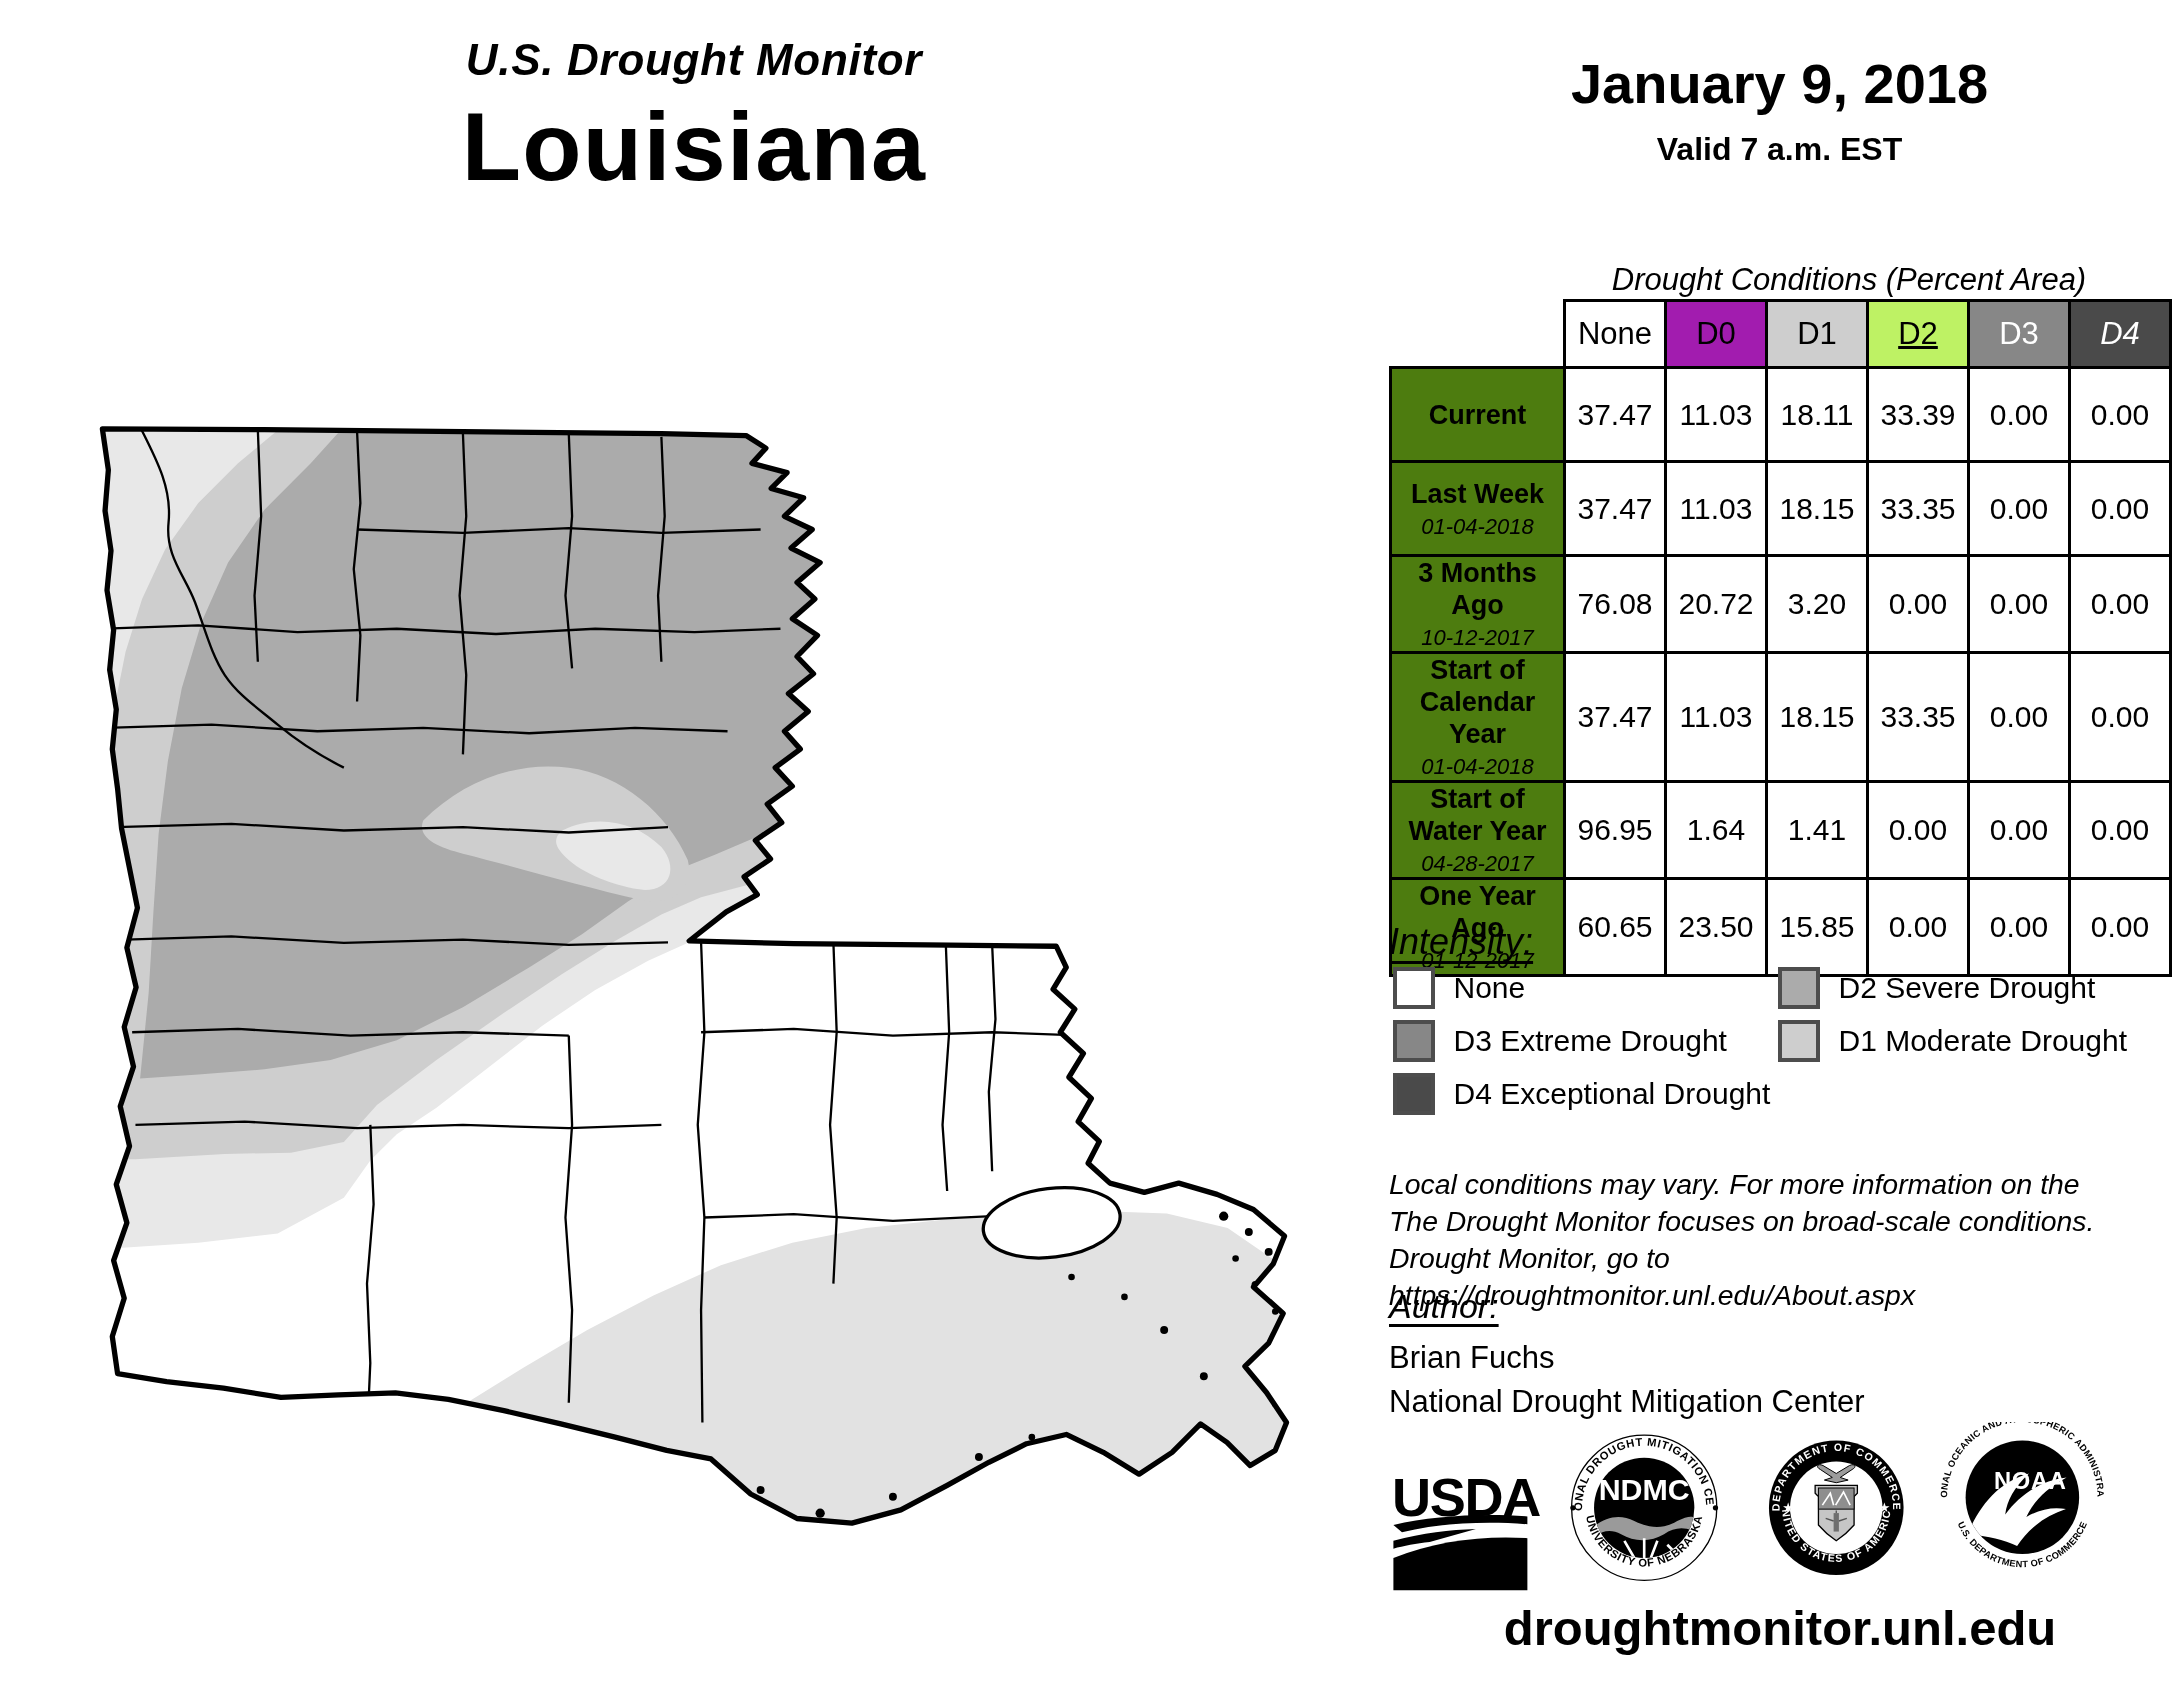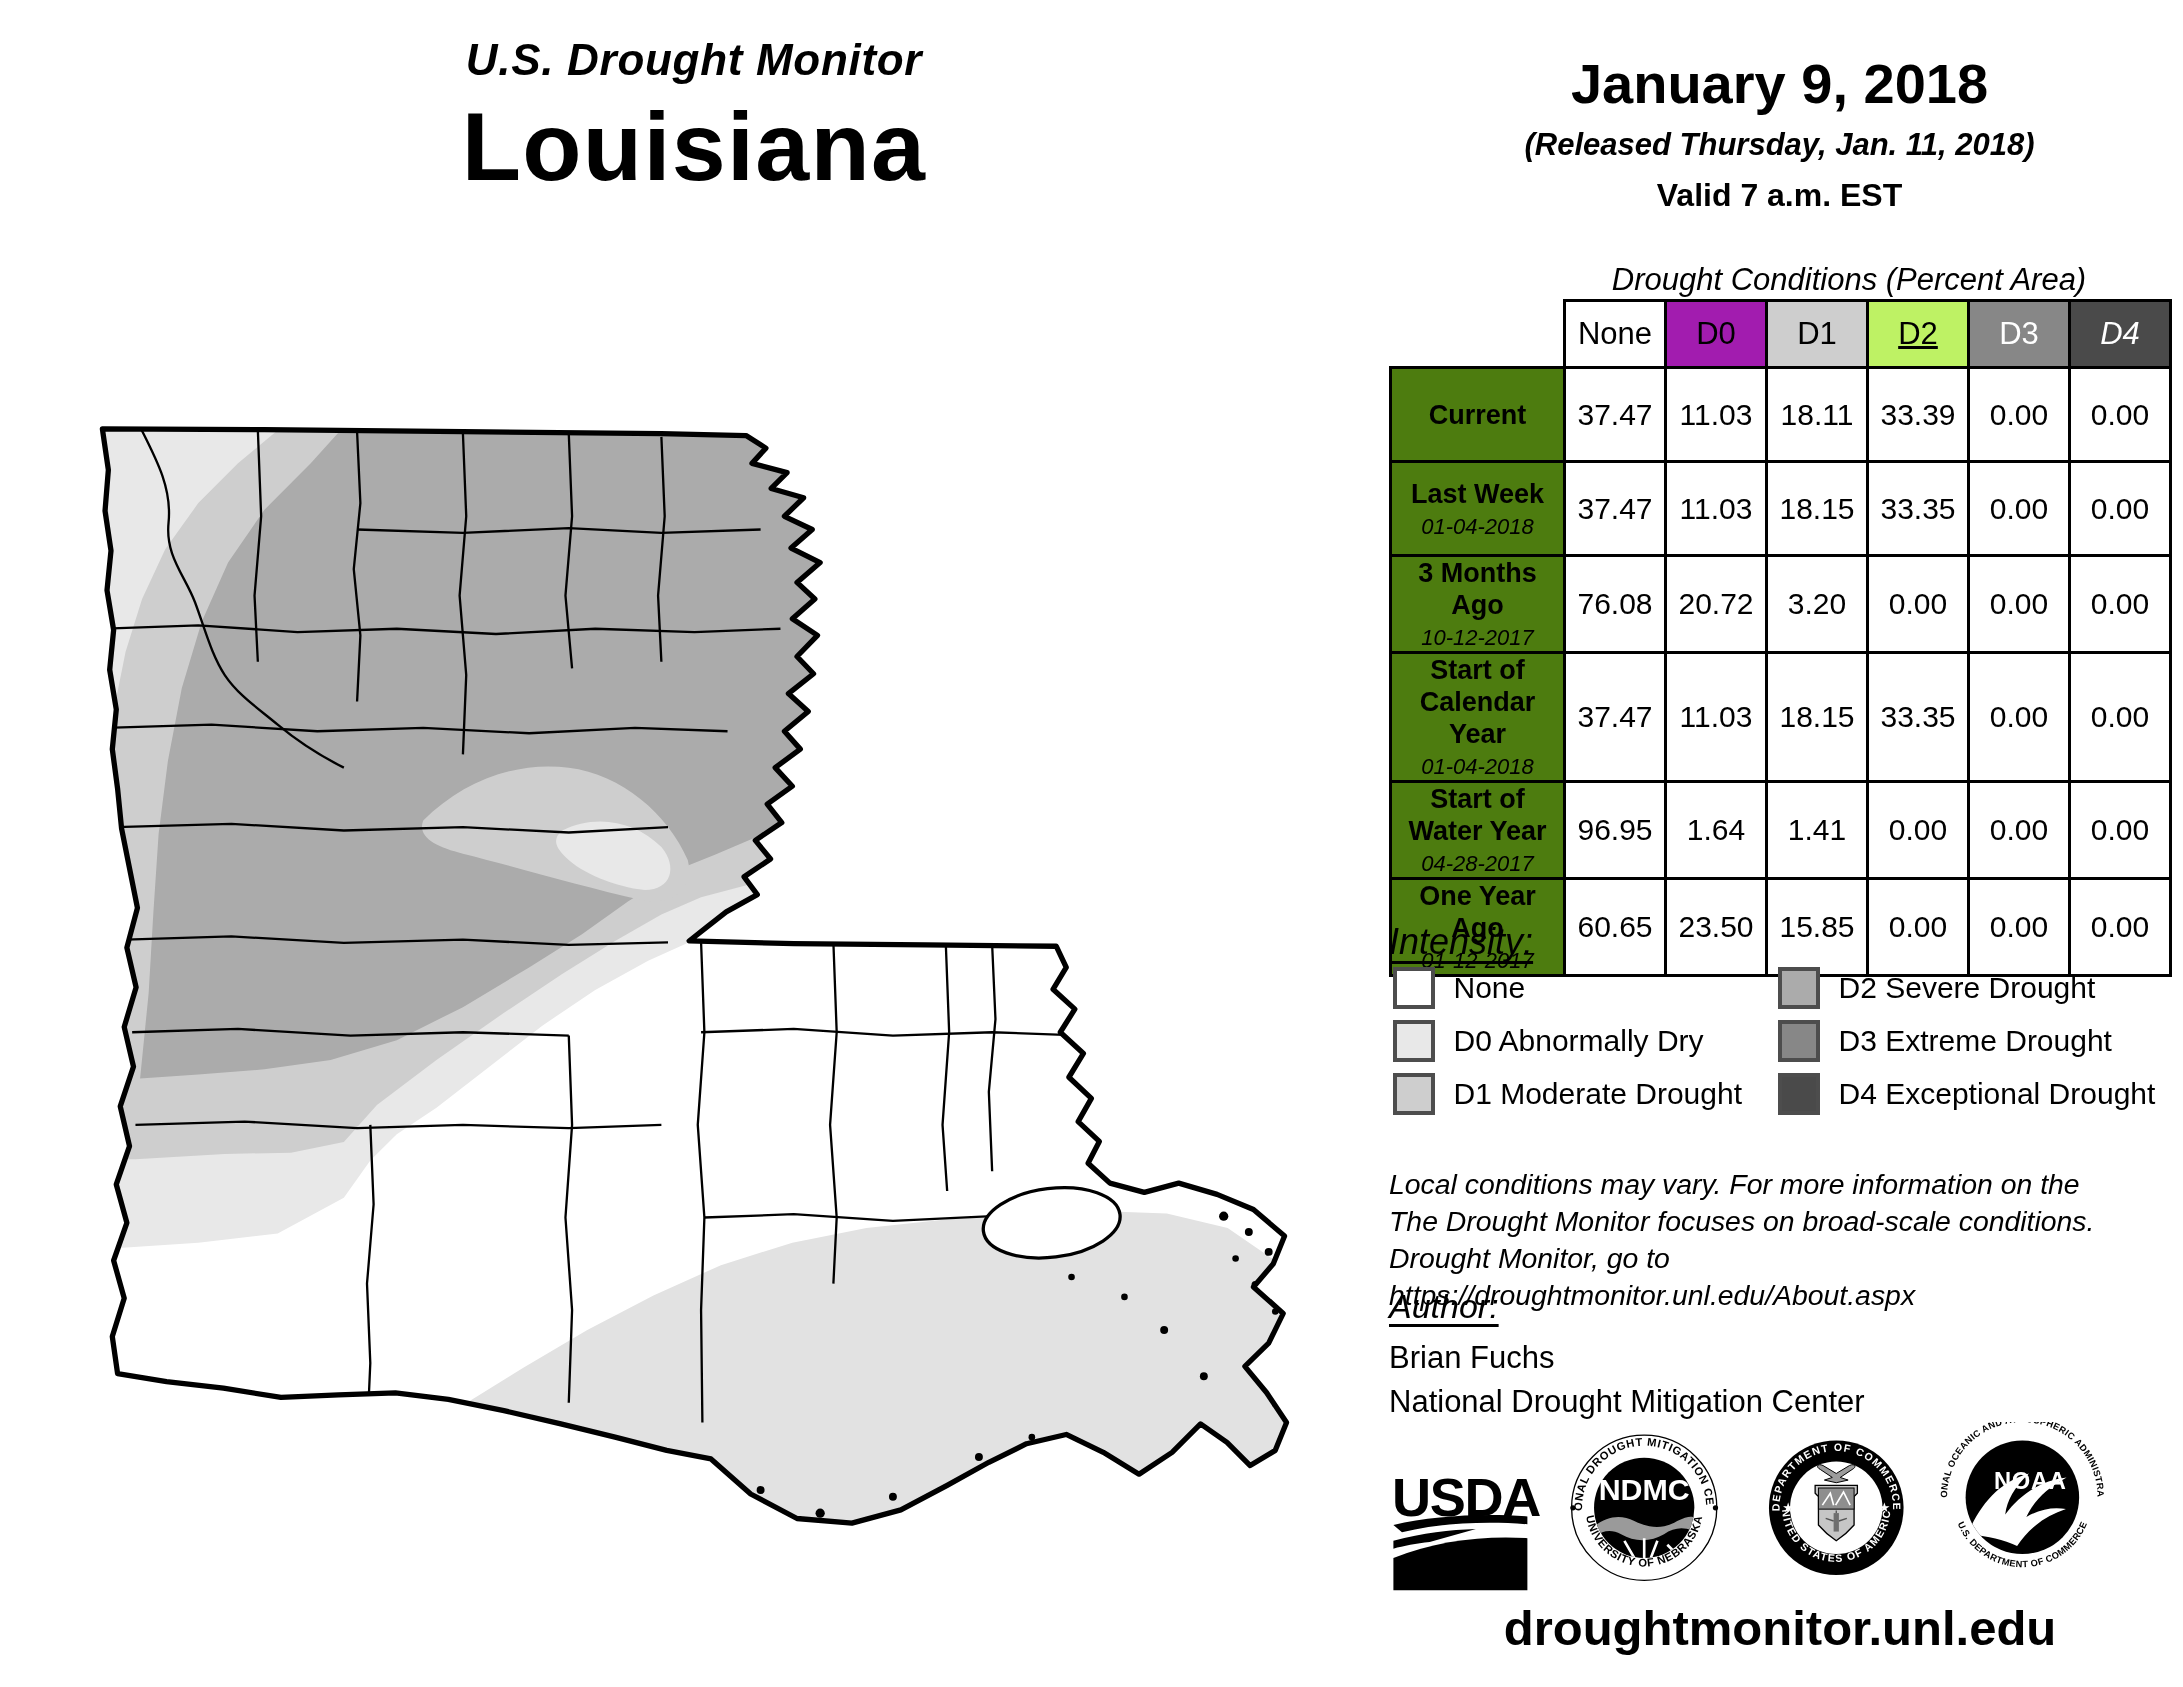--- a/index.html
+++ b/index.html
@@ -70,21 +70,20 @@
 </head>
 <body>
 
 <div class="abs title-block">
   <div class="title-main">U.S. Drought Monitor</div>
   <div class="title-state">Louisiana</div>
 </div>
 
 <div class="abs date-block">
   <div class="date-main">January 9, 2018</div>
-  <div class="date-released">(Released Thursday, Jan. 11, 2018)</div>
   <div class="date-valid">Valid 7 a.m. EST</div>
 </div>
 
 <div class="abs table-title">Drought Conditions (Percent Area)</div>
 
 <table class="abs dm-table">
   <tbody>
       <tr>
     <td class="corner"></td>
     <th class="colhdr c0">None</th>
@@ -170,24 +169,20 @@
 
 <div class="abs intensity-heading">Intensity:</div>
 <div class="abs legend">
   <div class="legend-item">
     <div class="swatch sw0"></div>
     <div class="legend-label">None</div>
   </div>
   <div class="legend-item">
     <div class="swatch sw1"></div>
     <div class="legend-label">D2 Severe Drought</div>
-  </div>
-  <div class="legend-item">
-    <div class="swatch sw2"></div>
-    <div class="legend-label">D0 Abnormally Dry</div>
   </div>
   <div class="legend-item">
     <div class="swatch sw3"></div>
     <div class="legend-label">D3 Extreme Drought</div>
   </div>
   <div class="legend-item">
     <div class="swatch sw4"></div>
     <div class="legend-label">D1 Moderate Drought</div>
   </div>
   <div class="legend-item">

